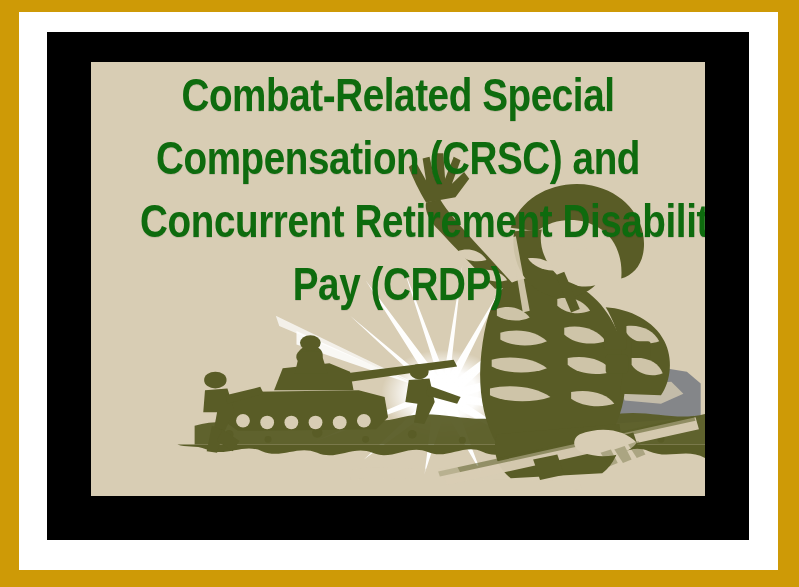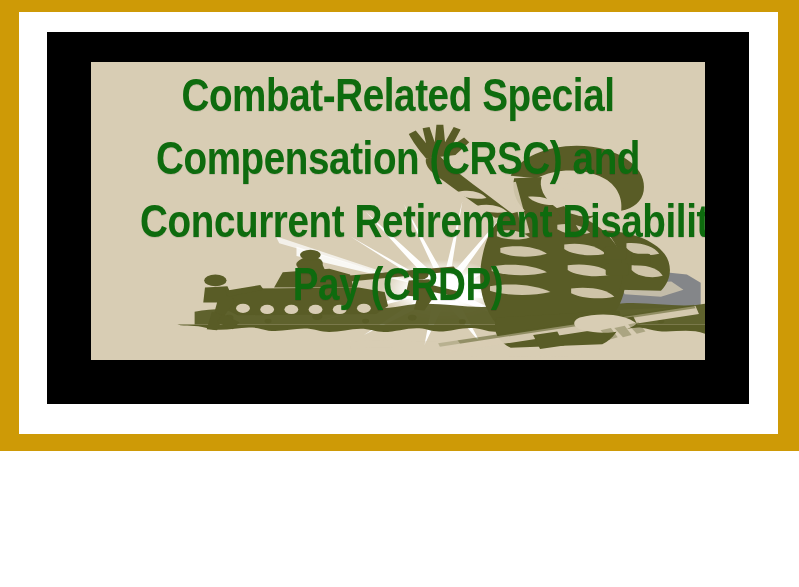--- a/index.html
+++ b/index.html
@@ -11,21 +11,21 @@
     width: 799px;
     height: 587px;
     overflow: hidden;
     font-family: "Liberation Sans", sans-serif;
   }
 
   
   #poster {
     position: relative;
     width: 799px;
-    height: 451px;
+    height: 587px;
     box-sizing: border-box;
     background: #CE9A06;          
   }
   .frame-white {
     position: absolute;
     left: 19px; top: 12px; right: 21px; bottom: 17px;
     background: #FFFFFF;          
   }
   .frame-black {
     position: absolute;

